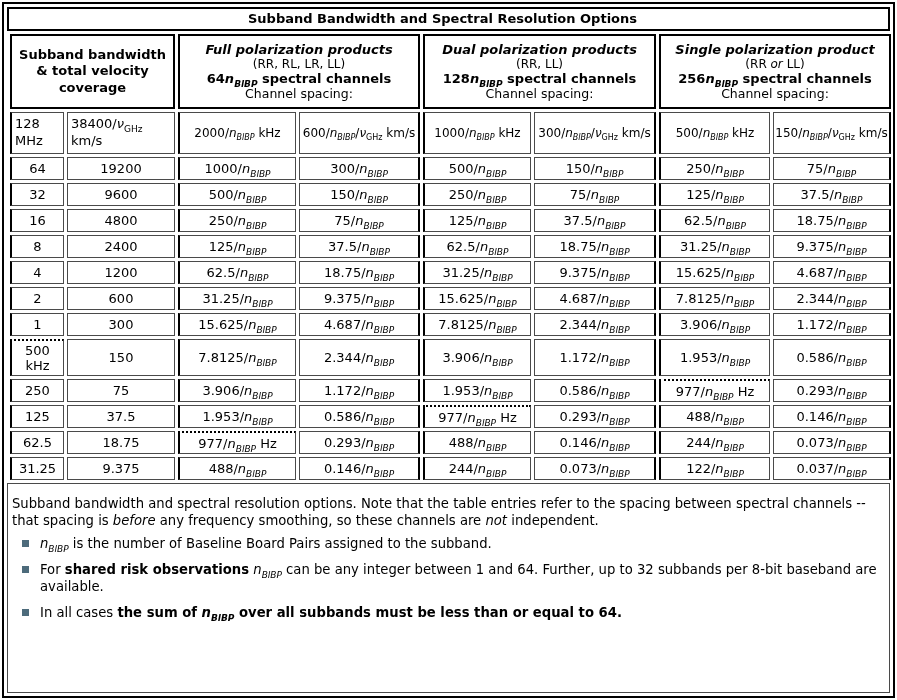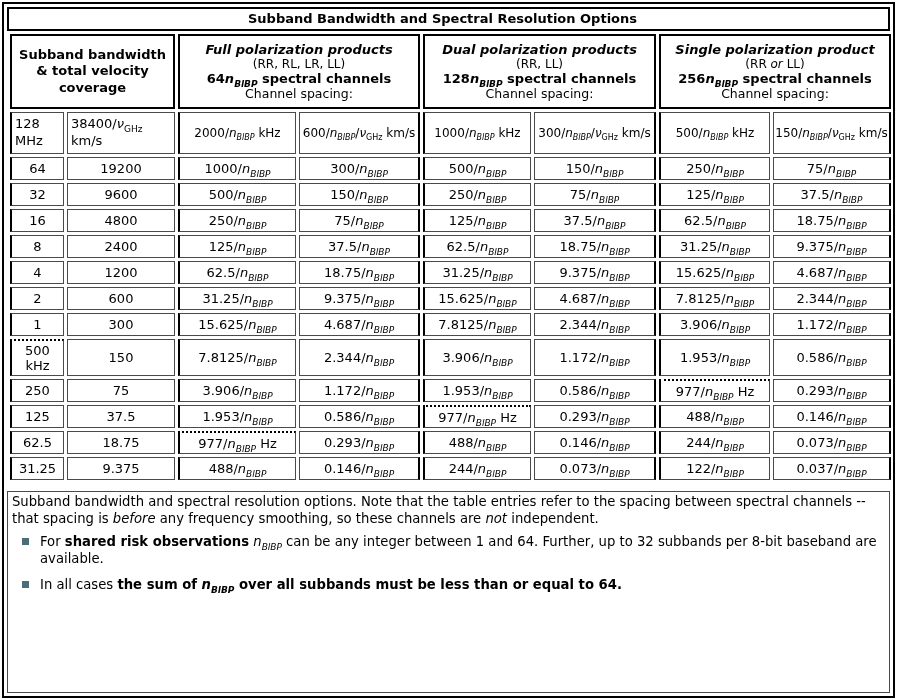--- a/index.html
+++ b/index.html
@@ -48,24 +48,24 @@
   }
   td.gstart { border-left: 2px solid #000; }
   td.gend   { border-right: 2px solid #000; }
   td.dotted { border-top: 2px dotted #000; }
   tr.r1 td.cell { height: 42px; }
   tr.r1 td.spacing { white-space: nowrap; font-size: 12px; padding: 12px 1px; }
   tr.r1 td.spacing sub { font-size: 8px; }
   tr.r1 td.bwcol, tr.r1 td.velcol { text-align: left; padding-left: 3px; line-height: 1.3; }
   sub { font-size: 9px; line-height: 0; }
   .notes-box {
-    margin-top: 8px;
+    margin-top: 0px;
     border: 1px solid #4a4a4a;
     flex: 1 1 auto;
-    padding: 2px 5px 4px 4px;
+    padding: 12px 5px 4px 4px;
     font-size: 13.2px;
     overflow: hidden;
   }
   .caption { line-height: 1.25; margin: 0 0 6px 0; }
   .bullet {
     display: flex; align-items: flex-start;
     margin: 0 0 9px 10px;
     line-height: 1.3;
   }
   .bullet-marker {
@@ -248,20 +248,24 @@
           <td class="cell spacing gend">0.037/<i>n</i><sub><i>BlBP</i></sub></td>
         </tr>
       </tbody>
   </table>
 
   <div class="notes-box">
     <p class="caption">Subband bandwidth and spectral resolution options. Note that the table entries refer to the spacing between spectral channels -- that spacing is <i>before</i> any frequency smoothing, so these channels are <i>not</i> independent.</p>
     <div id="bullet-list">
         <div class="bullet">
           <span class="bullet-marker" style="background: rgb(77, 107, 123);"></span>
+          <span class="bullet-text"><i>n</i><sub><i>BlBP</i></sub> is the number of Baseline Board Pairs assigned to the subband.</span>
+        </div>
+        <div class="bullet">
+          <span class="bullet-marker" style="background: rgb(77, 107, 123);"></span>
           <span class="bullet-text">For <b>shared risk observations</b> <i>n</i><sub><i>BlBP</i></sub> can be any integer between 1 and 64. Further, up to 32 subbands per 8-bit baseband are available.</span>
         </div>
         <div class="bullet">
           <span class="bullet-marker" style="background: rgb(77, 107, 123);"></span>
           <span class="bullet-text">In all cases <b>the sum of <i>n</i><sub><i>BlBP</i></sub> over all subbands must be less than or equal to 64.</b></span>
         </div>
       </div>
   </div>
 
 </div>

